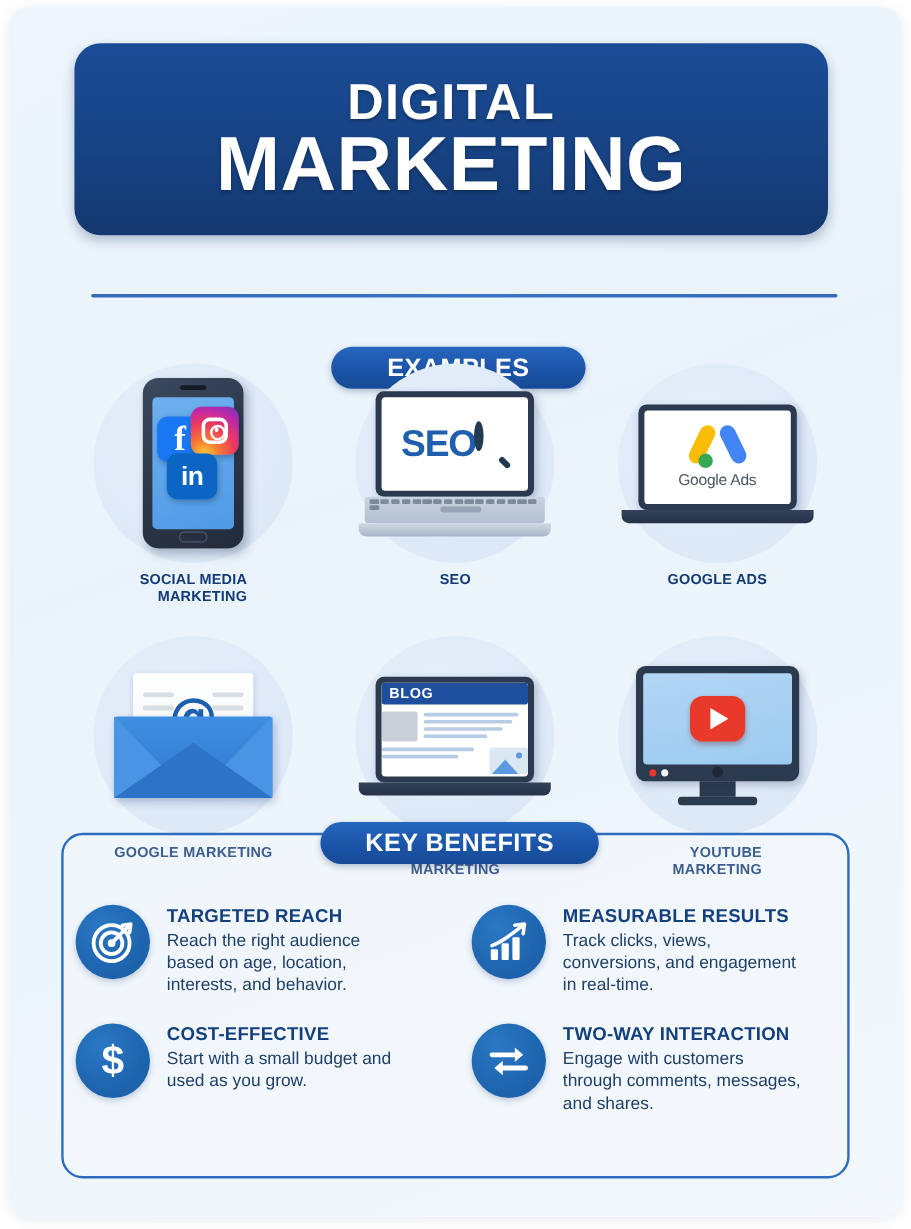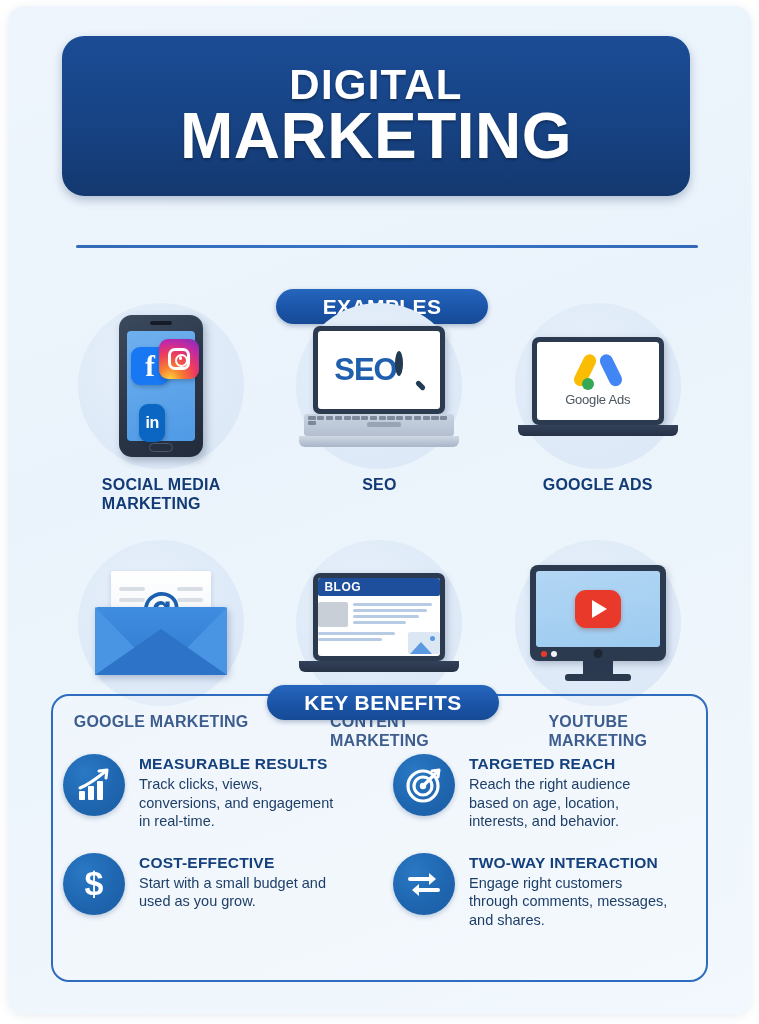--- a/index.html
+++ b/index.html
@@ -87,24 +87,24 @@
   }
   .ex-circle {
     width: 166px; height: 166px;
     border-radius: 50%;
     background: radial-gradient(circle at 42% 36%, #e6f0fb 0%, #dfeaf8 60%, #dae7f6 100%);
     display: flex; align-items: center; justify-content: center;
     position: relative;
   }
   .ex-label {
     margin-top: 7px;
-    text-align: left;
+    text-align: right;
     color: #123a74;
     font-weight: 700;
-    font-size: 16px;
+    font-size: 12px;
     line-height: 1.18;
     letter-spacing: 0.2px;
   }
   .ex-row2 { margin-top: 26px; }
 
   
   .phone {
     width: 84px; height: 142px;
     background: linear-gradient(145deg, #3c4a5e 0%, #2b3648 55%, #222b3a 100%);
     border-radius: 13px;
@@ -132,21 +132,21 @@
     display: flex; align-items: center; justify-content: center;
     color: #fff; font-weight: 700;
     box-shadow: 1px 2px 4px rgba(20,40,70,.30);
   }
   .app-fb { width: 38px; height: 38px; left: 4px; top: 16px; background: #1877f2; font-size: 29px; font-family: "Liberation Serif", serif; line-height: 34px; }
   .app-ig { width: 40px; height: 40px; left: 32px; top: 8px;
     background: radial-gradient(circle at 28% 100%, #fdd33c 0%, #f87d31 24%, #ec3b5d 52%, #c32aa3 74%, #7232bd 100%); }
   .ig-sq { width: 22px; height: 22px; border: 3px solid #fff; border-radius: 7px; position: relative; }
   .ig-sq:after { content: ""; position: absolute; width: 9px; height: 9px; border: 2.6px solid #fff; border-radius: 50%; left: 3.4px; top: 3.4px; }
   .ig-dot { position: absolute; width: 3.4px; height: 3.4px; background: #fff; border-radius: 50%; right: 5px; top: 5.4px; }
-  .app-li { width: 26px; height: 38px; left: 12px; top: 73px; background: #0a66c2; font-size: 16px; letter-spacing: -0.5px; }
+  .app-li { width: 42px; height: 38px; left: 12px; top: 47px; background: #0a66c2; font-size: 22px; letter-spacing: -0.5px; }
 
   
   .laptop { position: relative; width: 132px; }
   .lt-lid {
     width: 132px; height: 88px;
     background: #2b3a4f;
     border-radius: 7px;
     padding: 5px;
     box-shadow: 2px 3px 7px rgba(30,50,80,.26);
   }
@@ -499,46 +499,46 @@
   </div>
 
   <div class="benefits-box"></div>
   <div class="pill pill-benefits">KEY BENEFITS</div>
 
   <div class="benefits-grid">
 
     <div class="benefit">
       <div class="b-icon">
         <svg class="bi-svg" width="38" height="38" viewBox="0 0 38 38" aria-hidden="true">
+          <circle cx="18" cy="20" r="15" fill="none" stroke="#fff" stroke-width="3.2"></circle>
+          <circle cx="18" cy="20" r="9" fill="none" stroke="#fff" stroke-width="3.2"></circle>
+          <circle cx="18" cy="20" r="3.2" fill="#fff"></circle>
+          <path d="M18 20 L33 5" stroke="#fff" stroke-width="3.2" stroke-linecap="round"></path>
+          <path d="M27 5 L34 4 L33 11" fill="none" stroke="#fff" stroke-width="3" stroke-linecap="round" stroke-linejoin="round"></path>
+        </svg>
+      </div>
+      <div class="b-text">
+        <div class="b-title">TARGETED REACH</div>
+        <div class="b-desc">Reach the right audience based on age, location, interests, and behavior.</div>
+      </div>
+    </div>
+
+    <div class="benefit">
+      <div class="b-icon">
+        <svg class="bi-svg" width="38" height="38" viewBox="0 0 38 38" aria-hidden="true">
           <rect x="4" y="25" width="6" height="9" fill="#fff" rx="1"></rect>
           <rect x="13" y="20" width="6" height="14" fill="#fff" rx="1"></rect>
           <rect x="22" y="15" width="6" height="19" fill="#fff" rx="1"></rect>
           <path d="M5 22 C13 19, 21 13, 31 5" fill="none" stroke="#fff" stroke-width="3" stroke-linecap="round"></path>
           <path d="M24 5 L32 4 L31 12" fill="none" stroke="#fff" stroke-width="3" stroke-linecap="round" stroke-linejoin="round"></path>
         </svg>
       </div>
       <div class="b-text">
         <div class="b-title">MEASURABLE RESULTS</div>
         <div class="b-desc">Track clicks, views, conversions, and engagement in real-time.</div>
-      </div>
-    </div>
-
-    <div class="benefit">
-      <div class="b-icon">
-        <svg class="bi-svg" width="38" height="38" viewBox="0 0 38 38" aria-hidden="true">
-          <circle cx="18" cy="20" r="15" fill="none" stroke="#fff" stroke-width="3.2"></circle>
-          <circle cx="18" cy="20" r="9" fill="none" stroke="#fff" stroke-width="3.2"></circle>
-          <circle cx="18" cy="20" r="3.2" fill="#fff"></circle>
-          <path d="M18 20 L33 5" stroke="#fff" stroke-width="3.2" stroke-linecap="round"></path>
-          <path d="M27 5 L34 4 L33 11" fill="none" stroke="#fff" stroke-width="3" stroke-linecap="round" stroke-linejoin="round"></path>
-        </svg>
-      </div>
-      <div class="b-text">
-        <div class="b-title">TARGETED REACH</div>
-        <div class="b-desc">Reach the right audience based on age, location, interests, and behavior.</div>
       </div>
     </div>
 
     <div class="benefit">
       <div class="b-icon">
         <svg class="bi-svg" width="38" height="38" viewBox="0 0 38 38" aria-hidden="true">
           <text x="19" y="30" text-anchor="middle" font-family="'Liberation Sans',sans-serif" font-size="34" font-weight="700" fill="#fff">$</text>
         </svg>
       </div>
       <div class="b-text">
@@ -551,17 +551,17 @@
       <div class="b-icon">
         <svg class="bi-svg" width="38" height="38" viewBox="0 0 38 38" aria-hidden="true">
           <path d="M5 14 H27" stroke="#fff" stroke-width="4" stroke-linecap="round"></path>
           <path d="M24 8 L31 14 L24 20" fill="#fff"></path>
           <path d="M33 25 H11" stroke="#fff" stroke-width="4" stroke-linecap="round"></path>
           <path d="M14 19 L7 25 L14 31" fill="#fff"></path>
         </svg>
       </div>
       <div class="b-text">
         <div class="b-title">TWO-WAY INTERACTION</div>
-        <div class="b-desc">Engage right customers through comments, messages, and shares.</div>
+        <div class="b-desc">Engage with customers through comments, messages, and shares.</div>
       </div>
     </div>
   </div>
 </div>
 
 </body></html>

